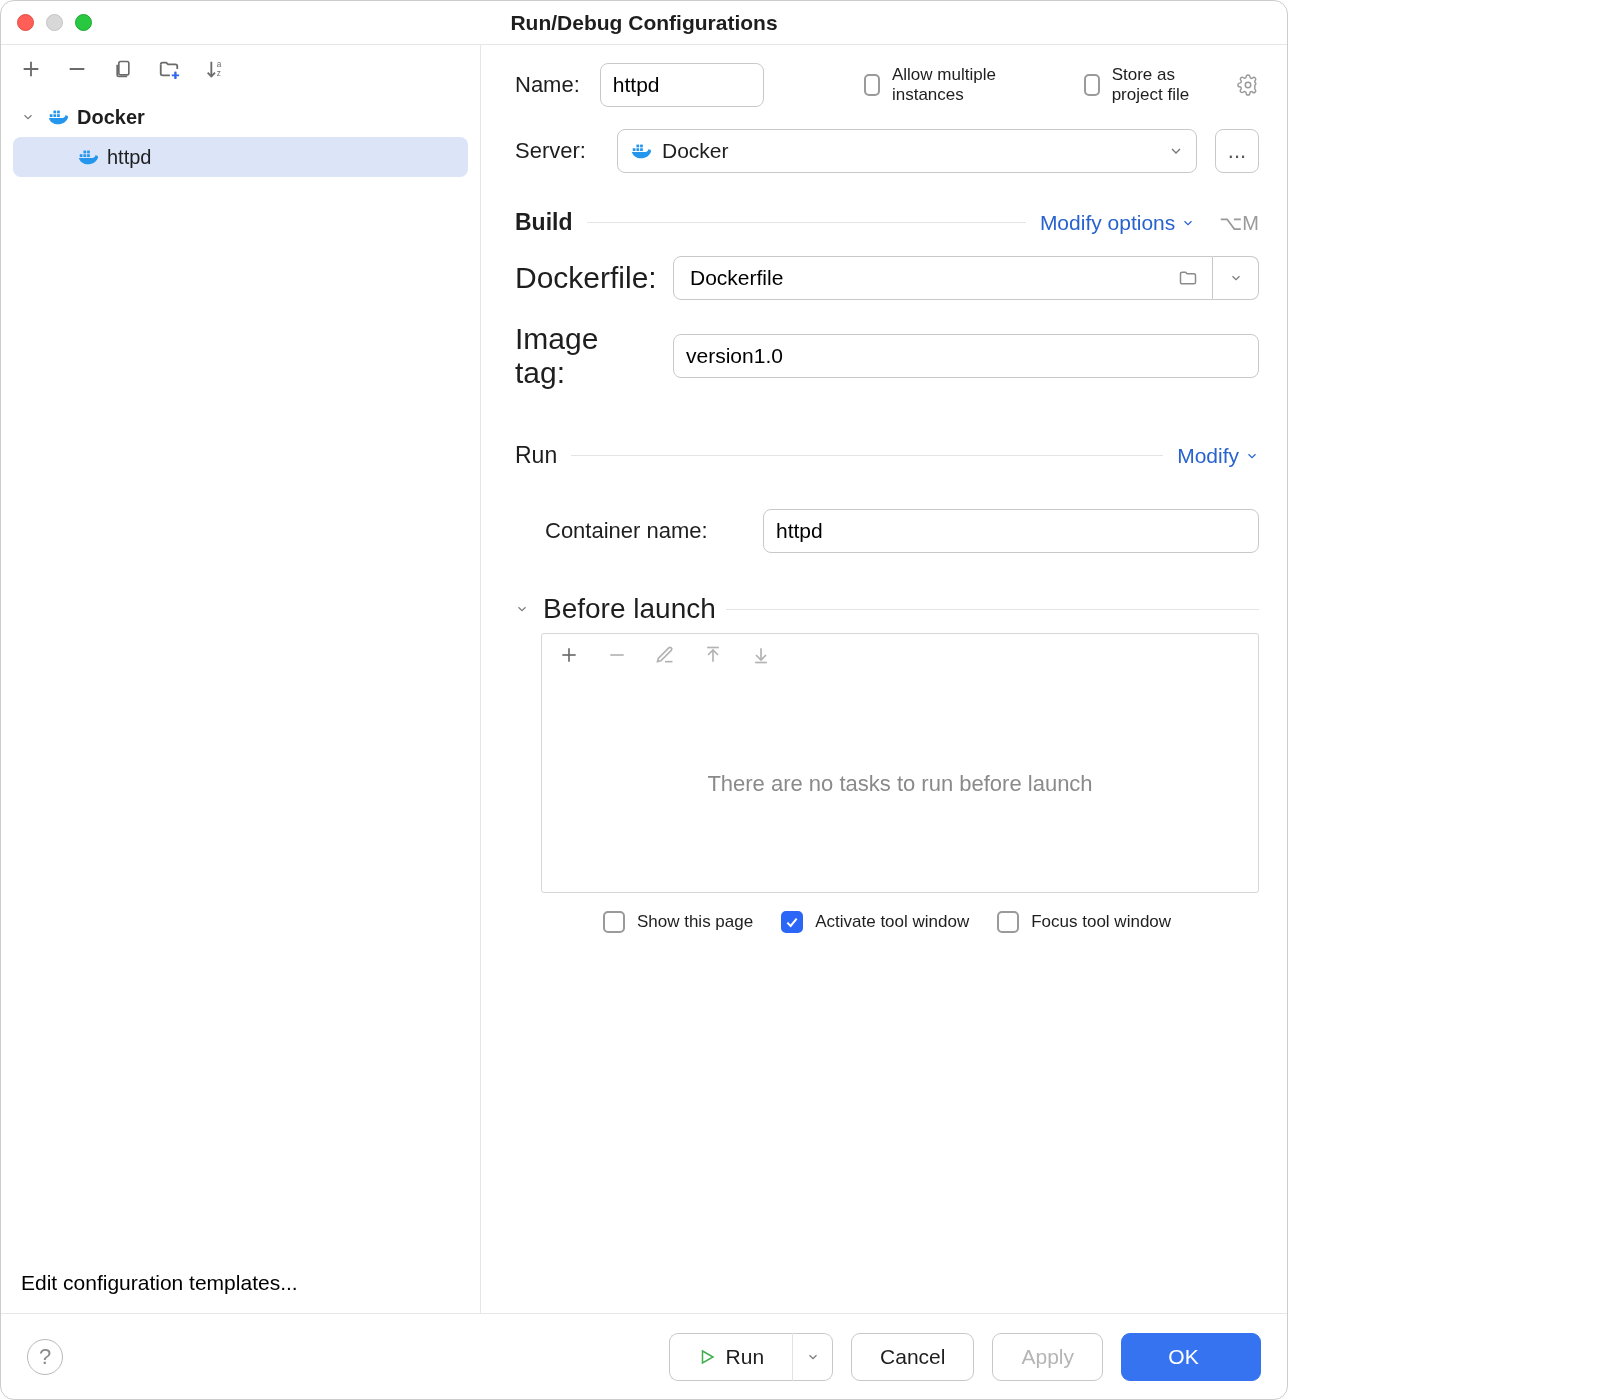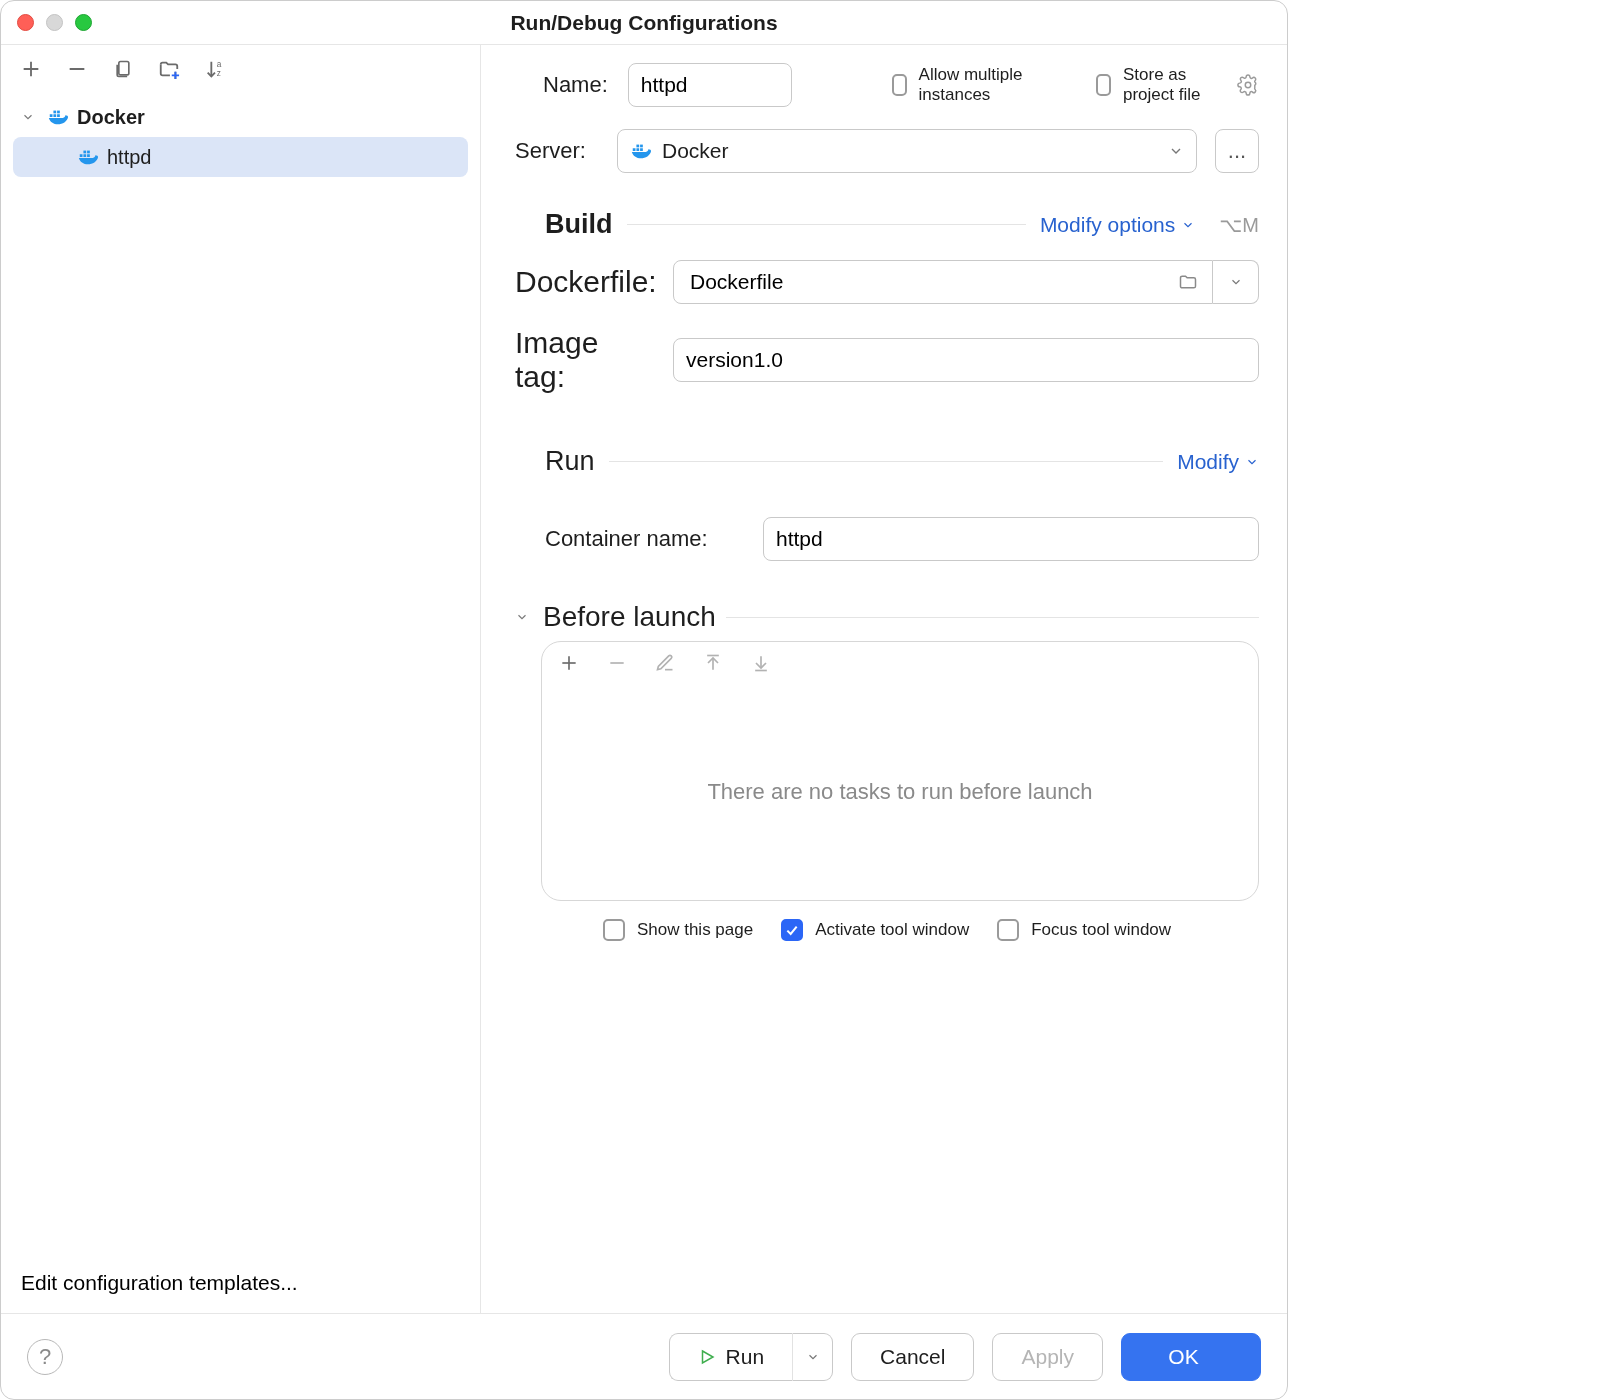--- a/index.html
+++ b/index.html
@@ -38,30 +38,30 @@
   .row { display: flex; align-items: center; gap: 18px; }
   .label { font-size: 22px; width: 120px; }
   .label.auto { width: auto; }
   .input, .select { height: 44px; border: 1px solid #c9c9c9; border-radius: 8px; padding: 0 12px; font-size: 21px; background: #fff; }
   .input { }
   .name-input { width: 164px; }
   .chk { display: flex; align-items: center; gap: 12px; font-size: 17px; }
   .chkbox { width: 22px; height: 22px; border: 2px solid #9a9a9a; border-radius: 5px; display: inline-flex; align-items: center; justify-content: center; background: #fff; }
   .chkbox.checked { background: #2b66f6; border-color: #2b66f6; }
   .chkbox.checked svg { stroke: #fff; }
-  .first-row { justify-content: flex-start; gap: 20px; margin-bottom: 22px; margin-left: 28px; }
+  .first-row { justify-content: flex-start; gap: 20px; margin-bottom: 22px; }
   .gear { color: #9a9a9a; margin-left: 8px; }
 
   .server-row { margin-bottom: 26px; }
   .server-select { flex: 1; display: flex; align-items: center; justify-content: space-between; }
   .server-select .left { display: flex; align-items: center; gap: 10px; }
   .square-btn { width: 44px; height: 44px; border: 1px solid #c9c9c9; border-radius: 8px; background: #fff; display: flex; align-items: center; justify-content: center; font-size: 22px; color: #555; }
 
   .section-head { display: flex; align-items: center; gap: 14px; margin: 10px 0 20px 0; }
-  .section-head .title { font-weight: 700; font-size: 27px; flex: 0 0 auto; margin-left: 30px; }
+  .section-head .title { font-weight: 700; font-size: 23px; flex: 0 0 auto; }
   .section-head .title.light { font-weight: 400; }
   .section-head .rule { flex: 1; height: 1px; background: #e4e4e4; }
   .modify-link { color: #2862cf; font-size: 21px; display: flex; align-items: center; gap: 6px; }
   .shortcut { color: #9a9a9a; font-size: 20px; margin-left: 10px; }
 
   .form-row { display: flex; align-items: center; gap: 18px; margin-bottom: 22px; }
   .form-row .flabel { width: 140px; font-size: 30px; }
   .form-row .field { flex: 1; position: relative; display: flex; }
   .field .input { flex: 1; }
   .field .suffix-btn { width: 46px; border: 1px solid #c9c9c9; border-left: none; border-radius: 0 8px 8px 0; display: flex; align-items: center; justify-content: center; color: #6b6b6b; background: #fff; }
@@ -69,21 +69,21 @@
   .field .folder-icon { position: absolute; right: 60px; top: 50%; transform: translateY(-50%); color: #8a8a8a; }
 
   .run-container-row { display: flex; align-items: center; gap: 18px; margin: 20px 0 40px 0; }
   .run-container-row .flabel { width: 230px; text-align: left; font-size: 22px; padding-left: 30px; }
   .run-container-row .input { flex: 1; }
 
   .before-launch-head { display: flex; align-items: center; gap: 10px; margin-bottom: 8px; }
   .before-launch-head .caret { color: #7a7a7a; }
   .before-launch-head .lbl { font-size: 28px; }
   .before-launch-head .rule { flex: 1; height: 1px; background: #e4e4e4; }
-  .before-launch-body { margin-left: 26px; border: 1px solid #d7d7d7; border-radius: 20px; min-height: 260px; display: flex; flex-direction: column; }
+  .before-launch-body { margin-left: 26px; border: 1px solid #d7d7d7; border-radius: 3px; min-height: 260px; display: flex; flex-direction: column; }
   .bl-toolbar { display: flex; gap: 26px; padding: 10px 16px; }
   .bl-toolbar .ico { color: #b2b2b2; width: 22px; height: 22px; display: flex; align-items: center; justify-content: center; }
   .bl-toolbar .ico.active { color: #6b6b6b; }
   .bl-empty { flex: 1; display: flex; align-items: center; justify-content: center; color: #8a8a8a; font-size: 22px; }
 
   .post-opts { display: flex; gap: 28px; justify-content: center; margin: 18px 0 0 0; }
 
   
   .footer { height: 86px; border-top: 1px solid #e6e6e6; display: flex; align-items: center; justify-content: space-between; padding: 0 26px; }
   .foot-left { display: flex; align-items: center; }

